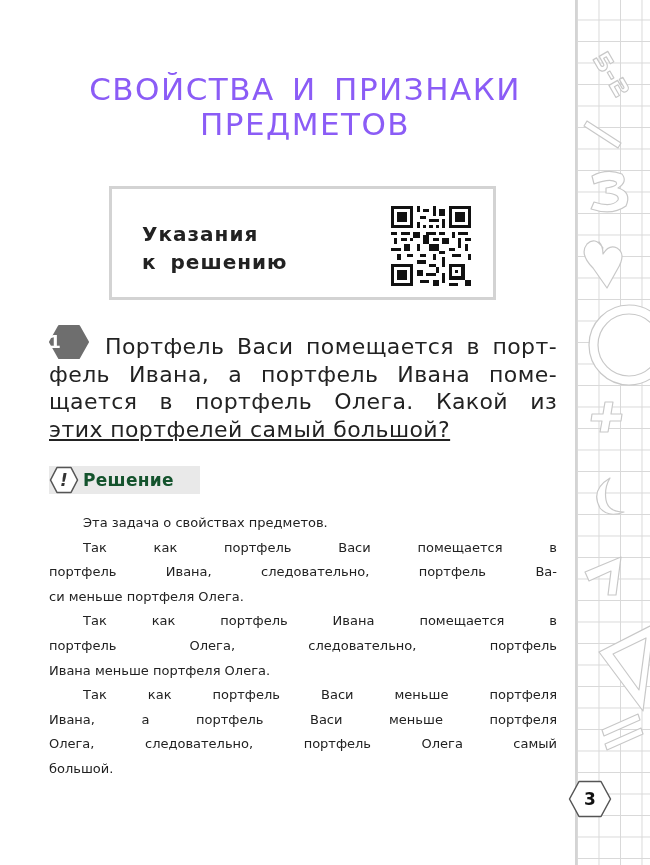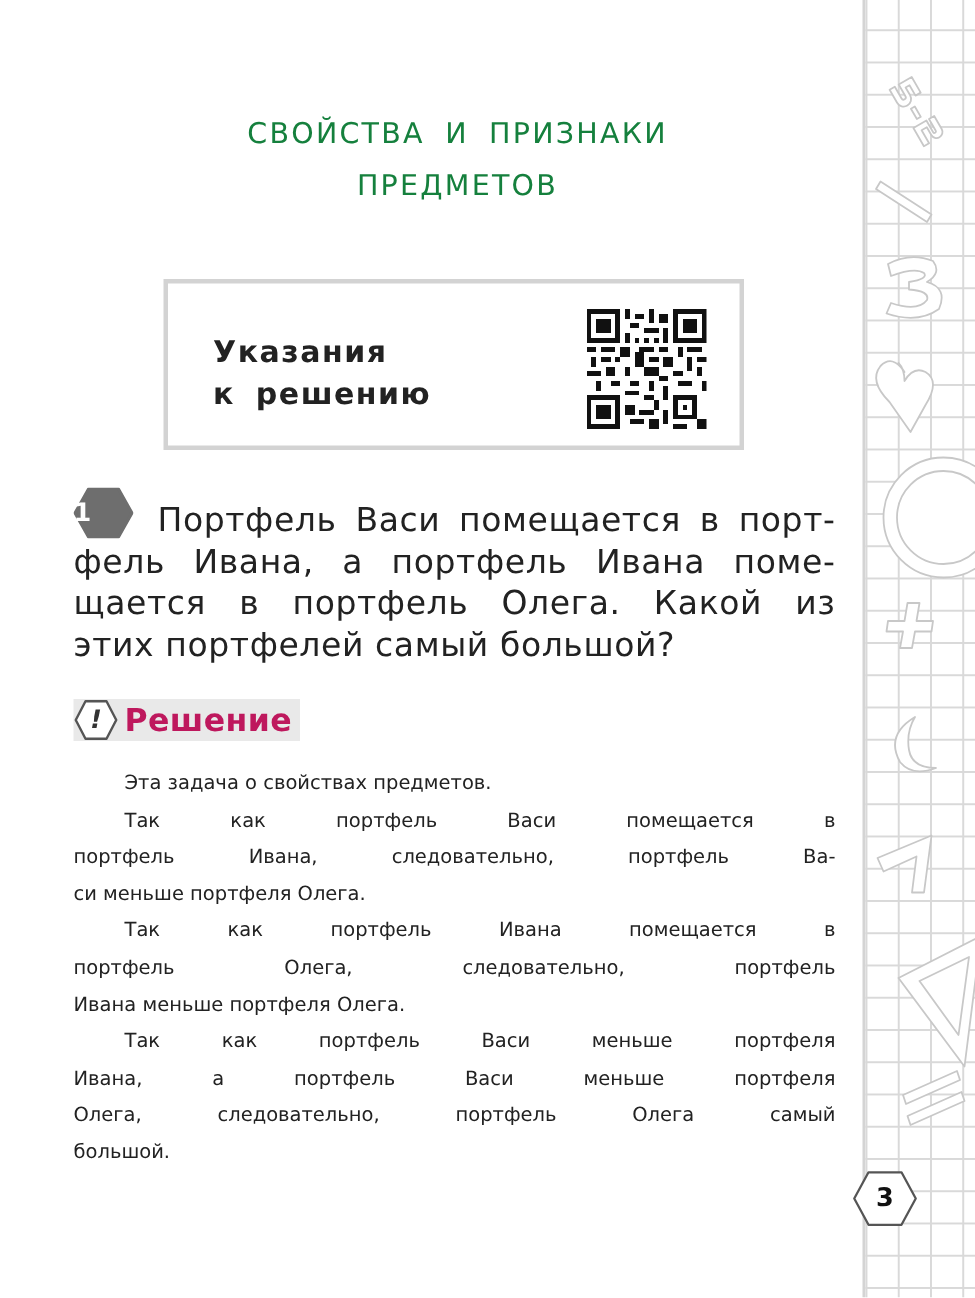--- a/index.html
+++ b/index.html
@@ -15,41 +15,41 @@
       background-color: #ffffff;
       background-image:
         linear-gradient(to right, #d9d9d9 1px, transparent 1px),
         linear-gradient(to bottom, #d9d9d9 1px, transparent 1px);
       background-size: 21.5px 21.5px;
       background-position: 0 -2px;
     }
     .grid-strip svg { position: absolute; left: 0; top: 0; }
     .title {
       position: absolute; left: 60px; width: 490px; top: 72px;
-      text-align: center; font-size: 19px; line-height: 35px;
-      font-weight: normal; letter-spacing: 1.5px; color: #15803d;
+      text-align: center; font-size: 31px; line-height: 35px;
+      font-weight: normal; letter-spacing: 1.5px; color: #8b5cf6;
       word-spacing: 6px;
     }
     .hint-box {
       position: absolute; left: 109px; top: 186px; width: 387px; height: 114px;
       border: 3px solid #d3d3d3; box-sizing: border-box; background: #fff;
     }
     .hint-text {
       position: absolute; left: 30px; top: 31px; font-weight: bold;
       font-size: 20px; line-height: 28px; letter-spacing: 1px; color: #222;
       word-spacing: 6px;
     }
     .qr { position: absolute; left: 279px; top: 17px; width: 80px; height: 80px; }
     .task {
       position: absolute; left: 49px; top: 325px; width: 508px;
       font-size: 22px; line-height: 27.5px; color: #222; text-align: justify;
       letter-spacing: 0.4px;
     }
     .task-line { display: block; text-align: justify; text-align-last: justify; white-space: nowrap; }
-    .task-line.last { text-align-last: left; }
+    .task-line.last { text-align-last: left; text-decoration: underline; }
     .task-badge {
       display: inline-block; width: 40px; height: 34px; vertical-align: -5px; margin-right: 16px;
       position: relative;
     }
     .task-badge svg { position: absolute; left: 0; top: 0; }
     .task-badge span {
       position: absolute; left: 0; top: 0; width: 40px; line-height: 34px; text-align: center;
       color: #fff; font-weight: bold; font-size: 17px;
     }
     .solution-header {
@@ -57,21 +57,21 @@
       background: #e9e9e9;
     }
     .solution-icon { position: absolute; left: 0; top: 0; width: 30px; height: 28px; }
     .solution-icon svg { position: absolute; left: 0; top: 0; }
     .solution-icon span {
       position: absolute; left: 0; top: 0; width: 30px; line-height: 28px; text-align: center;
       font-weight: bold; font-style: italic; font-size: 17px; color: #333;
     }
     .solution-label {
       position: absolute; left: 34px; top: 0; line-height: 28px;
-      font-weight: bold; font-size: 21px; color: #be185d; letter-spacing: 0.3px;
+      font-weight: bold; font-size: 17px; color: #14532d; letter-spacing: 0.3px;
     }
     .solution-body {
       position: absolute; left: 49px; top: 511px; width: 508px;
       font-size: 13px; line-height: 24.6px; color: #222;
     }
     .sline { display: block; white-space: nowrap; text-align: justify; text-align-last: justify; }
     .sline.indent { padding-left: 34px; }
     .sline.last { text-align-last: left; }
     .page-num {
       position: absolute; left: 566px; top: 780px; width: 44px; height: 38px;

